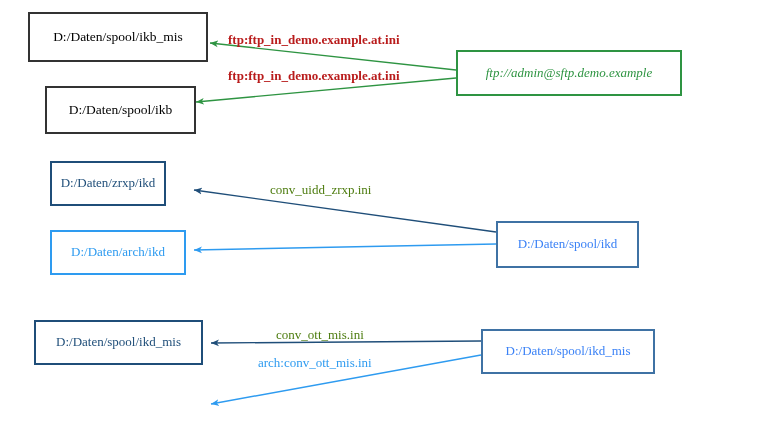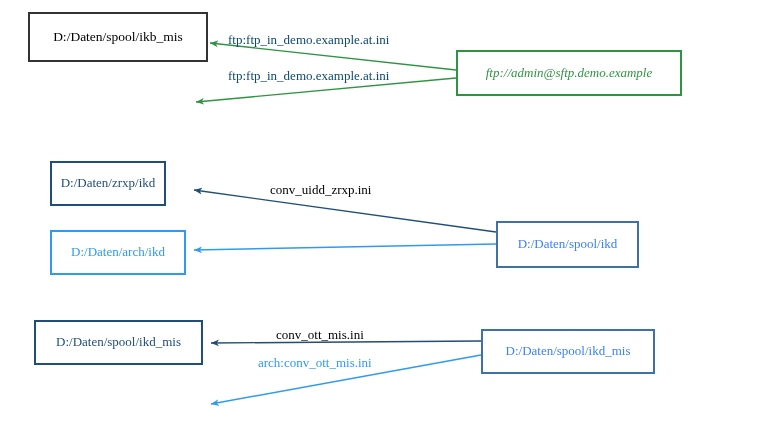--- a/index.html
+++ b/index.html
@@ -65,22 +65,22 @@
     border: 2px solid #2e9442;
     color: #2e9442;
     font-size: 13px;
   }
   .edge-label {
     position: absolute;
     white-space: nowrap;
     font-size: 13px;
     line-height: 1;
   }
-  .label-green { color: #0c4a6e; }
-  .label-navy  { color: #000000; }
+  .label-green { color: #b91c1c; font-weight: bold; }
+  .label-navy  { color: #4d7c0f; }
   .label-lightblue { color: #2e9bf0; }
 </style>
 </head>
 <body>
 
 <div id="diagram-canvas">
 
   <svg id="edge-layer" viewBox="0 0 763 446" width="763" height="446" xmlns="http://www.w3.org/2000/svg">
     <defs>
       <marker id="arrow-green" markerWidth="9" markerHeight="8" refX="8" refY="4" orient="auto" markerUnits="userSpaceOnUse">
@@ -104,20 +104,23 @@
 
     <path d="M 481 341 L 211 343" fill="none" stroke="#1f4e79" stroke-width="1.4" marker-end="url(#arrow-navy)"></path>
 
     <path d="M 481 355 L 211 404" fill="none" stroke="#2e9bf0" stroke-width="1.4" marker-end="url(#arrow-lightblue)"></path>
   </svg>
 
   <div class="node node-black" style="left:28px; top:12px; width:180px; height:50px;">
     <span class="node-label">D:/Daten/spool/ikb_mis</span>
   </div>
 
+  <div class="node node-black" style="left:45px; top:86px; width:151px; height:48px;">
+    <span class="node-label">D:/Daten/spool/ikb</span>
+  </div>
 
   <div class="node node-green" style="left:456px; top:50px; width:226px; height:46px;font-style:italic;">
     <span class="node-label">ftp://admin@sftp.demo.example</span>
   </div>
 
   <div class="node node-navy" style="left:50px; top:161px; width:116px; height:45px;">
     <span class="node-label">D:/Daten/zrxp/ikd</span>
   </div>
 
   <div class="node node-lightblue" style="left:50px; top:230px; width:136px; height:45px;">

